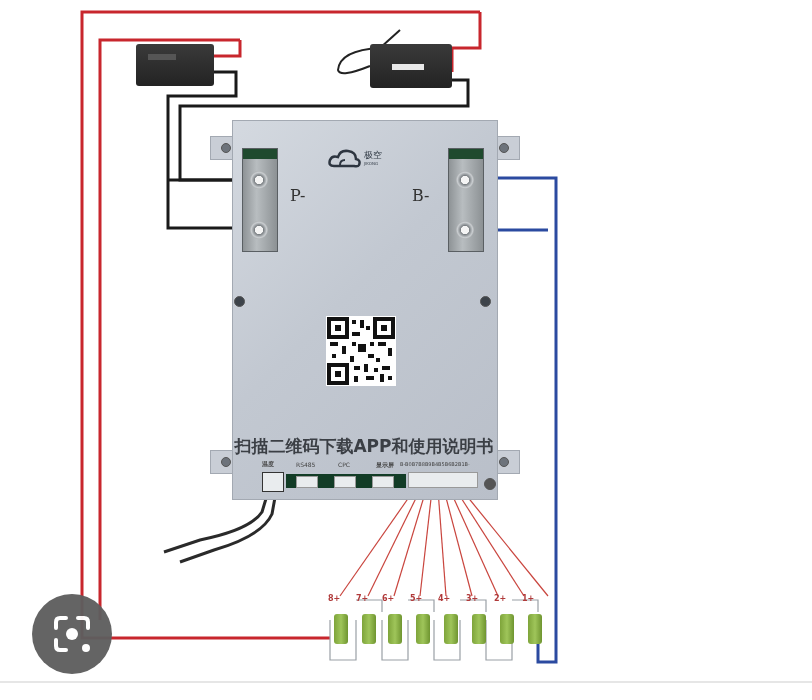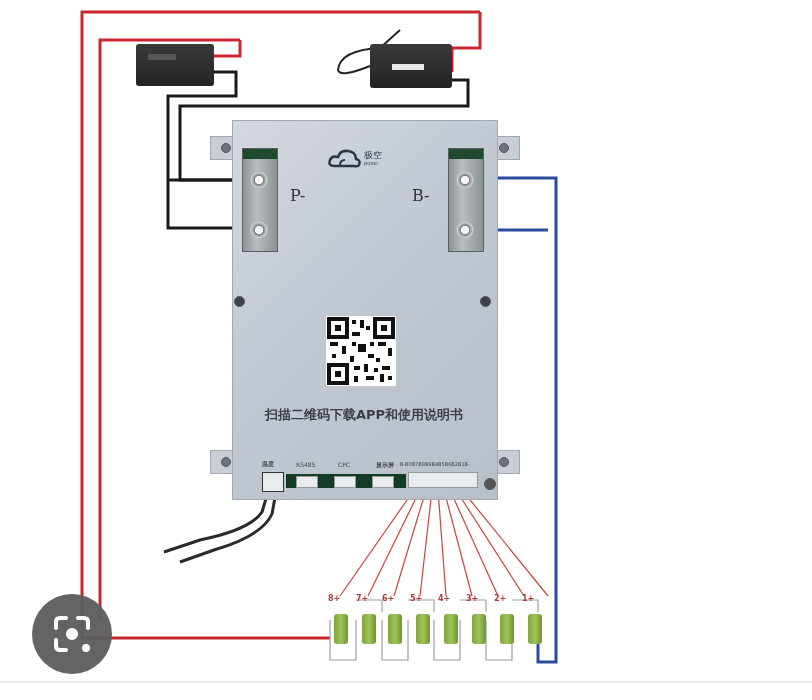--- a/index.html
+++ b/index.html
@@ -8,21 +8,21 @@
   #diagram{position:absolute;left:0;top:0;width:812px;height:700px;padding-left:40px;}
   .board{position:absolute;left:210px;top:120px;width:308px;height:378px;}
   .board-body{position:absolute;left:22px;top:0;width:264px;height:378px;background:linear-gradient(135deg,#d4d9e0 0%,#c2c8d1 45%,#b9bfc9 100%);border:1px solid #a3a9b2;}
   .board-tab{position:absolute;background:#c9ced6;border:1px solid #a3a9b2;}
   .hole{position:absolute;width:8px;height:8px;border-radius:50%;background:#6d737b;border:1px solid #555;}
   .terminal{position:absolute;width:34px;height:102px;background:linear-gradient(90deg,#8e9396,#b8bdc0 40%,#8c9194);border:1px solid #5a5f63;}
   .terminal .top{position:absolute;left:0;top:0;width:34px;height:10px;background:#1f4a2e;}
   .bolt{position:absolute;left:7px;width:18px;height:18px;border-radius:50%;background:radial-gradient(circle,#f4f4f4 30%,#7b8084 35%,#c9cdd0 60%,#666 100%);}
   .label{position:absolute;font-family:"DejaVu Serif",serif;color:#333;}
   .board-title{position:absolute;left:0;width:308px;text-align:center;font-size:15px;font-weight:bold;color:#3b3f45;letter-spacing:1px;}
-  .board-footer{position:absolute;left:0;width:308px;text-align:center;font-size:13px;font-weight:bold;color:#3b3f45;}
+  .board-footer{position:absolute;left:0;width:308px;text-align:center;font-size:17px;font-weight:bold;color:#3b3f45;margin-top:29px;}
   .qr{position:absolute;left:116px;top:196px;width:70px;height:70px;background:#fff;}
   .connector-label{position:absolute;font-size:6px;color:#444;}
   .conn{position:absolute;height:14px;background:#123c26;}
   .conn-plug{position:absolute;top:2px;width:20px;height:10px;background:#e9ecee;border:1px solid #999;}
   .adapter{position:absolute;background:linear-gradient(180deg,#3a3a3a,#232323);border-radius:3px;}
   .cell{position:absolute;width:14px;height:30px;background:linear-gradient(90deg,#7ea43a,#9fc55a 50%,#6f9530);border-radius:3px;}
   .cell-label{position:absolute;font-size:8px;color:#b03a3a;font-weight:bold;}
   .lens-btn{position:absolute;left:32px;top:594px;width:80px;height:80px;border-radius:50%;background:#5e5e5e;opacity:0.96;cursor:pointer;}
   .bottom-bar{position:absolute;left:0;top:681px;width:812px;height:19px;background:#fff;border-top:2px solid #e6e6e6;}
 </style>

